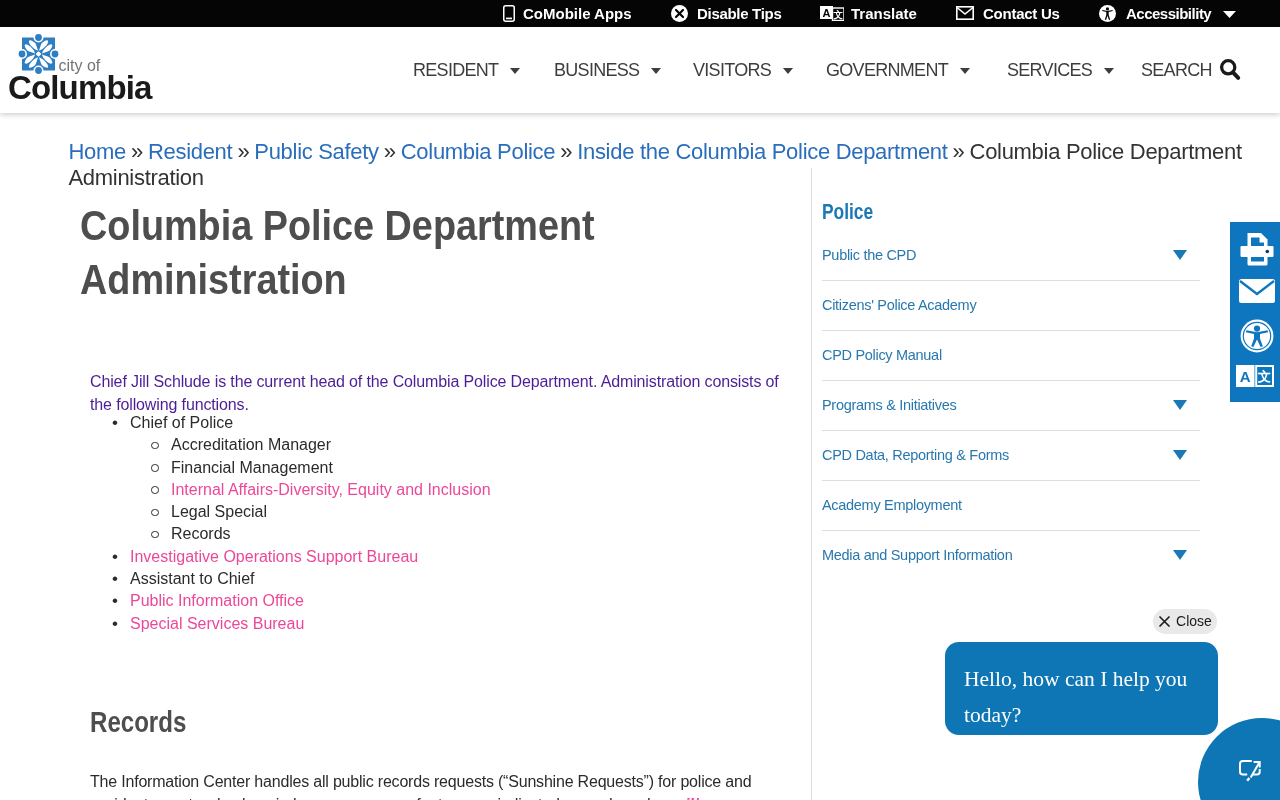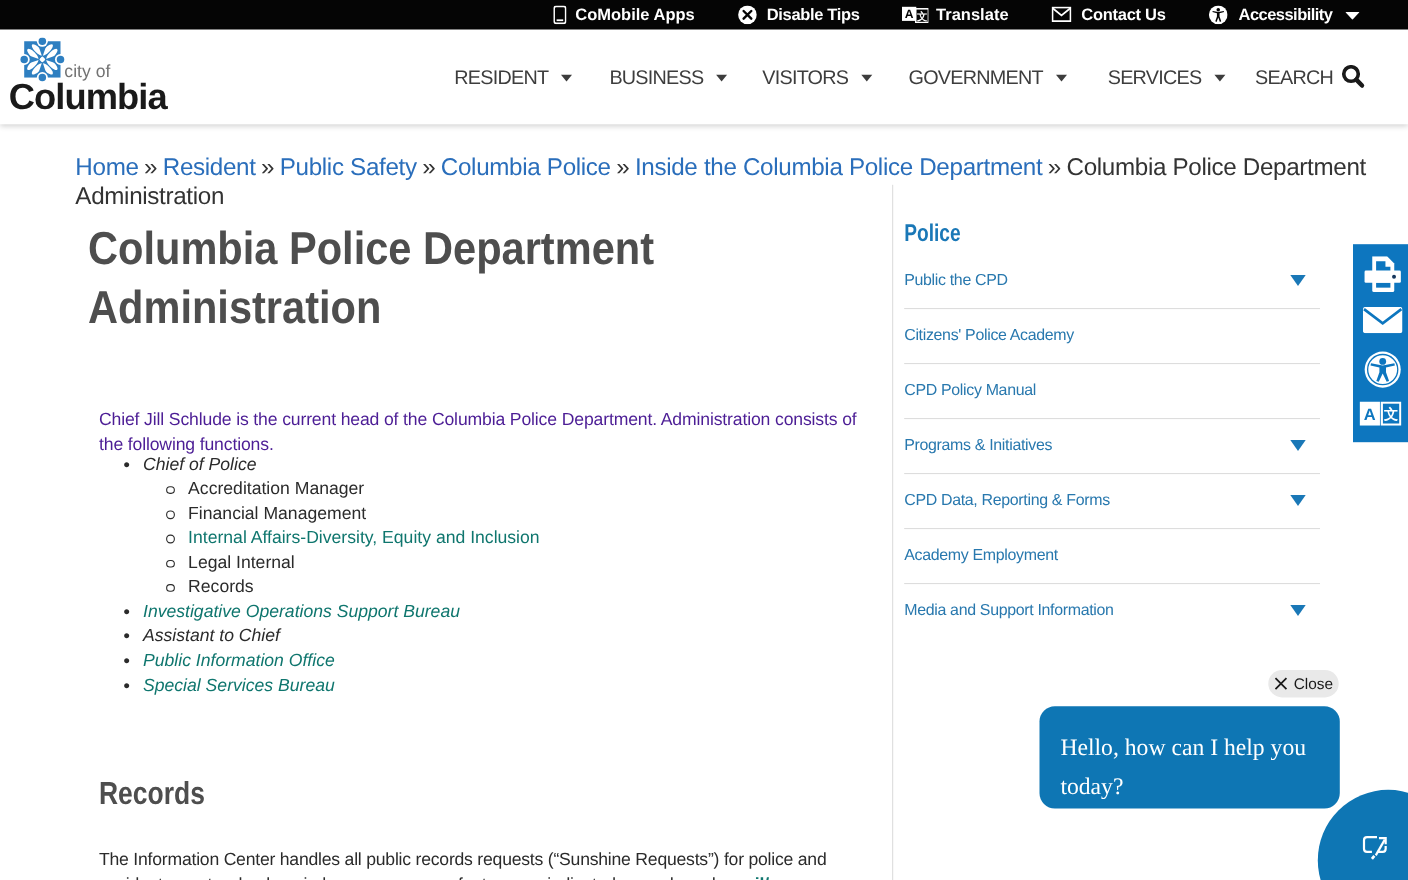--- a/index.html
+++ b/index.html
@@ -29,25 +29,25 @@
 
 
 a { text-decoration:none; }
 #h1 { position:absolute; left:80px; top:199px; width:620px; font-size:42px; font-weight:700;
   color:#4e4e4e; line-height:53.5px; transform:scaleX(0.9); transform-origin:left top; }
 #p1 { position:absolute; left:90px; top:348px; width:700px; font-size:16px; color:#4c1d95;
   line-height:23px; letter-spacing:-0.13px;margin-top:22px; }
 #list { position:absolute; left:90px; top:412px; font-size:16px; color:#2b2b2b; }
 #list ul { list-style:none; }
 #list li { height:22.3px; line-height:22.3px; position:relative; }
-.l1 { padding-left:40px;font-style:italic; }
+.l1 { padding-left:40px; }
 .l1:before { content:"•"; position:absolute; left:22px; font-size:17px; }
 .l2 { padding-left:81px; }
 .l2:before { content:""; position:absolute; left:61px; top:7.5px; width:5.5px; height:5.5px; border:1.5px solid #2b2b2b; border-radius:50%; }
-#list a, #p2 a { color:#0f766e; }
+#list a, #p2 a { color:#ec4899; }
 #h2 { position:absolute; left:90px; top:706px; font-size:29px; font-weight:700; color:#4e4e4e; transform:scaleX(0.83); transform-origin:left top; }
 #p2 { position:absolute; left:90px; top:769.5px; width:700px; font-size:16px; color:#2b2b2b;
   line-height:23px; letter-spacing:-0.2px; }
 
 
 #vline { position:absolute; left:811px; top:168px; width:1px; height:632px; background:#ddd; }
 #side-title { position:absolute; left:822px; top:199px; font-size:22px; font-weight:700; color:#1a78b7; transform:scaleX(0.79); transform-origin:left top; }
 .side-item { position:absolute; left:822px; width:378px; font-size:14.5px; color:#2878ae; height:22px; line-height:22px; letter-spacing:-0.3px; }
 .side-sep { position:absolute; left:822px; width:378px; height:1px; background:#ddd; }
 .side-tri { position:absolute; width:0; height:0; border-left:7.5px solid transparent;
@@ -158,21 +158,21 @@
 
 <div id="h1">Columbia Police Department Administration</div>
 <div id="p1">Chief Jill Schlude is the current head of the Columbia Police Department. Administration consists of the following functions.</div>
 
 <div id="list">
   <ul>
     <li class="l1">Chief of Police</li>
     <li class="l2">Accreditation Manager</li>
     <li class="l2">Financial Management</li>
     <li class="l2"><a>Internal Affairs-Diversity, Equity and Inclusion</a></li>
-    <li class="l2">Legal Internal</li>
+    <li class="l2">Legal Special</li>
     <li class="l2">Records</li>
     <li class="l1"><a>Investigative Operations Support Bureau</a></li>
     <li class="l1">Assistant to Chief</li>
     <li class="l1"><a>Public Information Office</a></li>
     <li class="l1"><a>Special Services Bureau</a></li>
   </ul>
 </div>
 
 <div id="h2">Records</div>
 <div id="p2">The Information Center handles all public records requests (“Sunshine Requests”) for police and accident reports; check on in-house summons; footage; as indicated; records and <a style="font-weight:700">email/</a></div>

